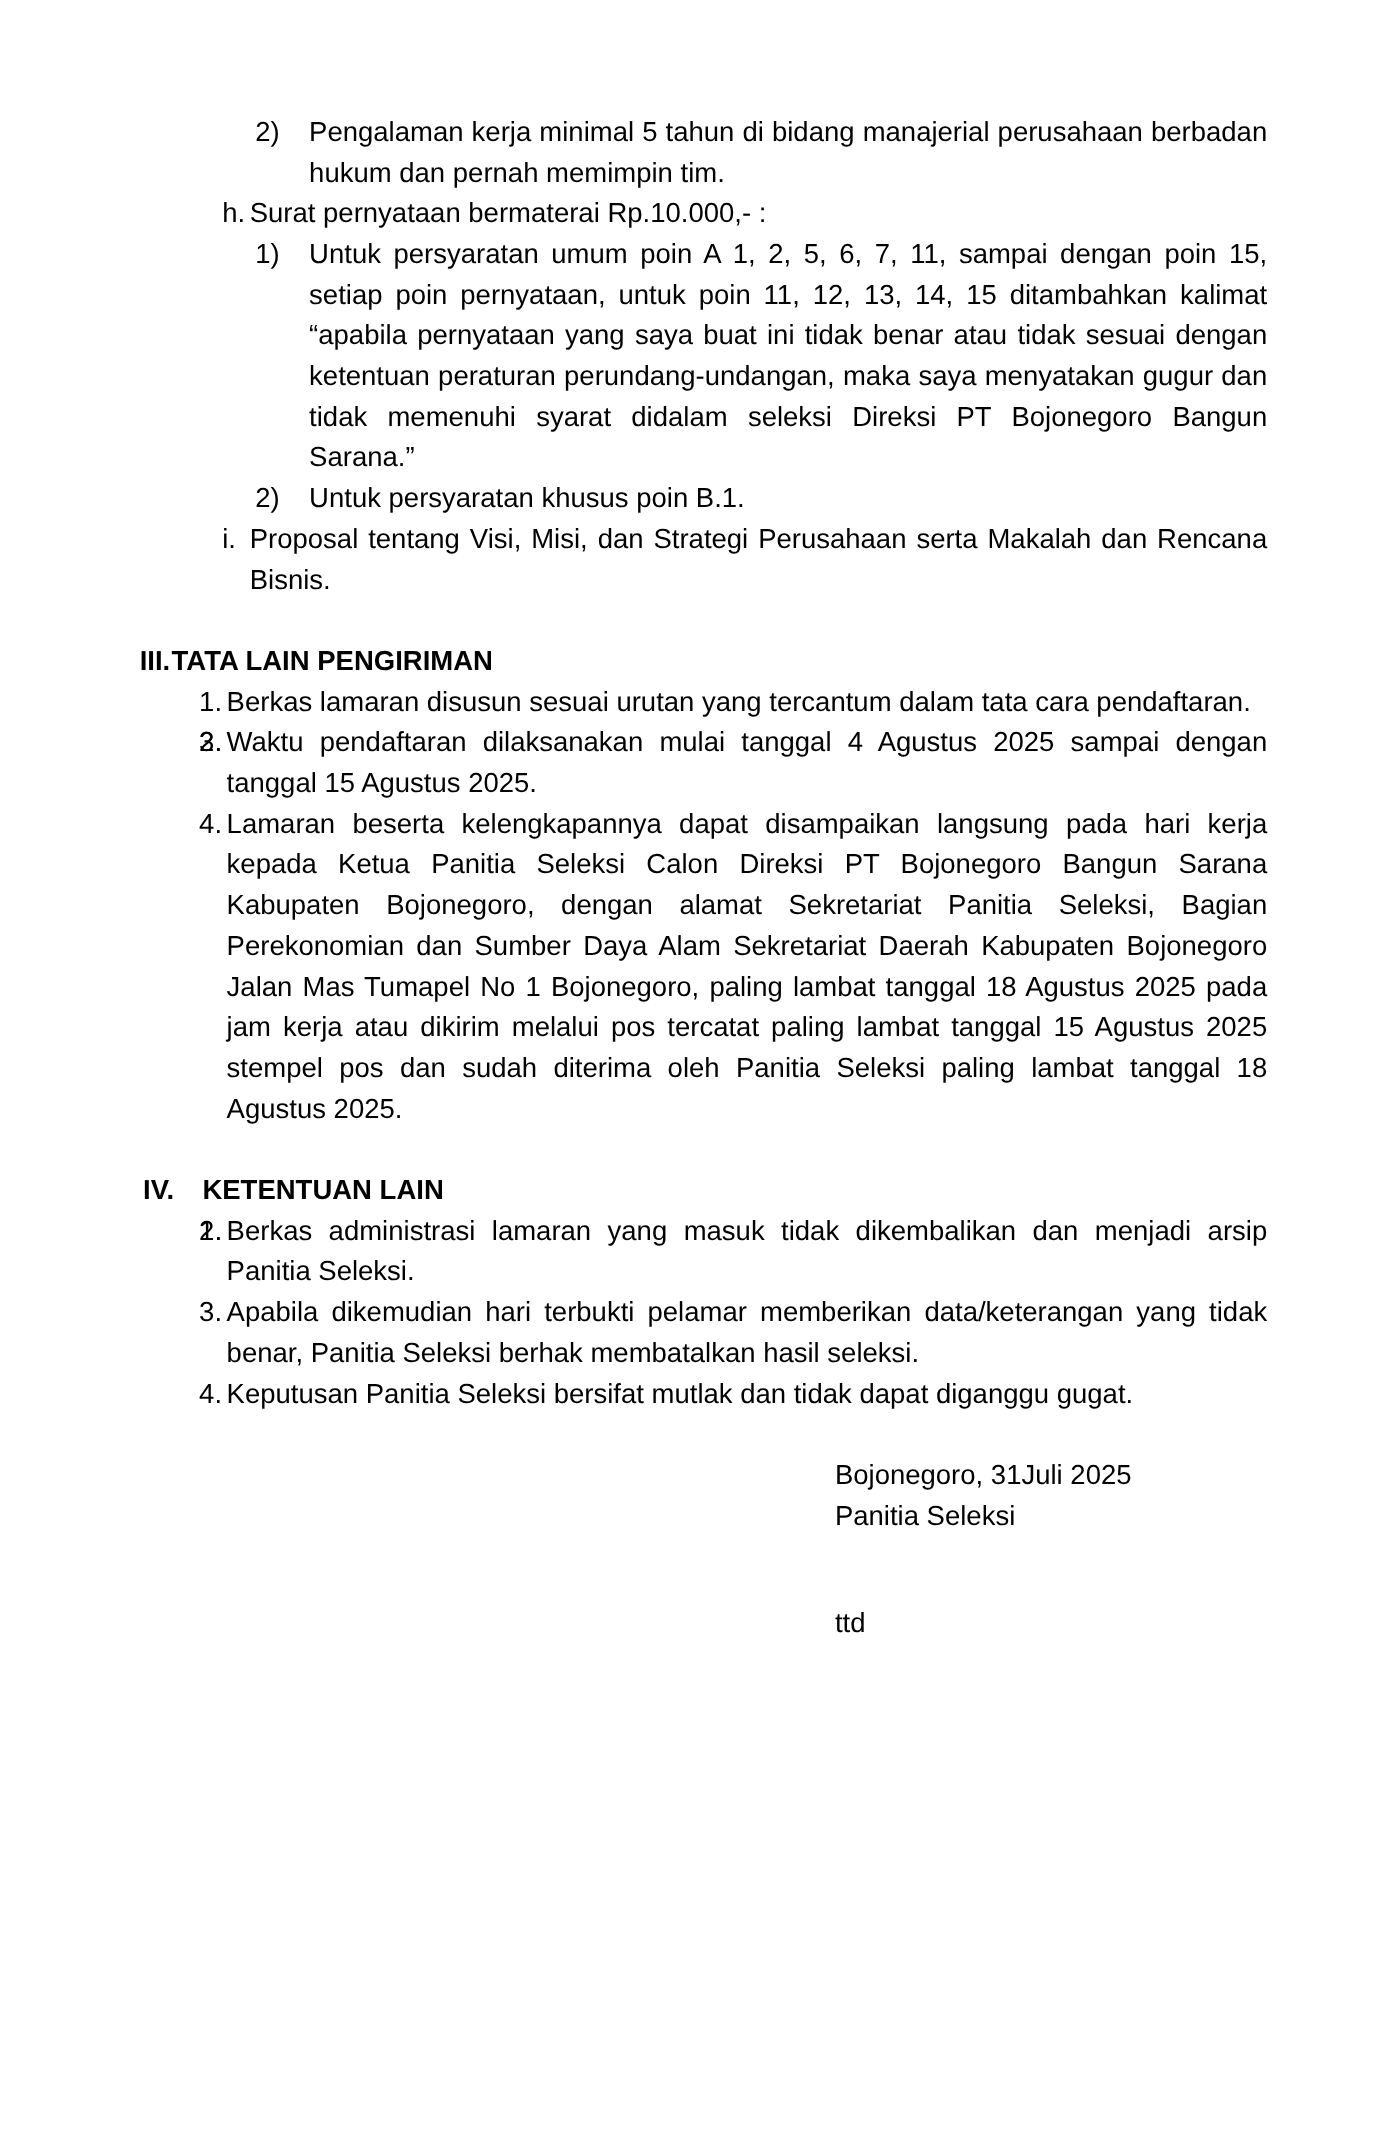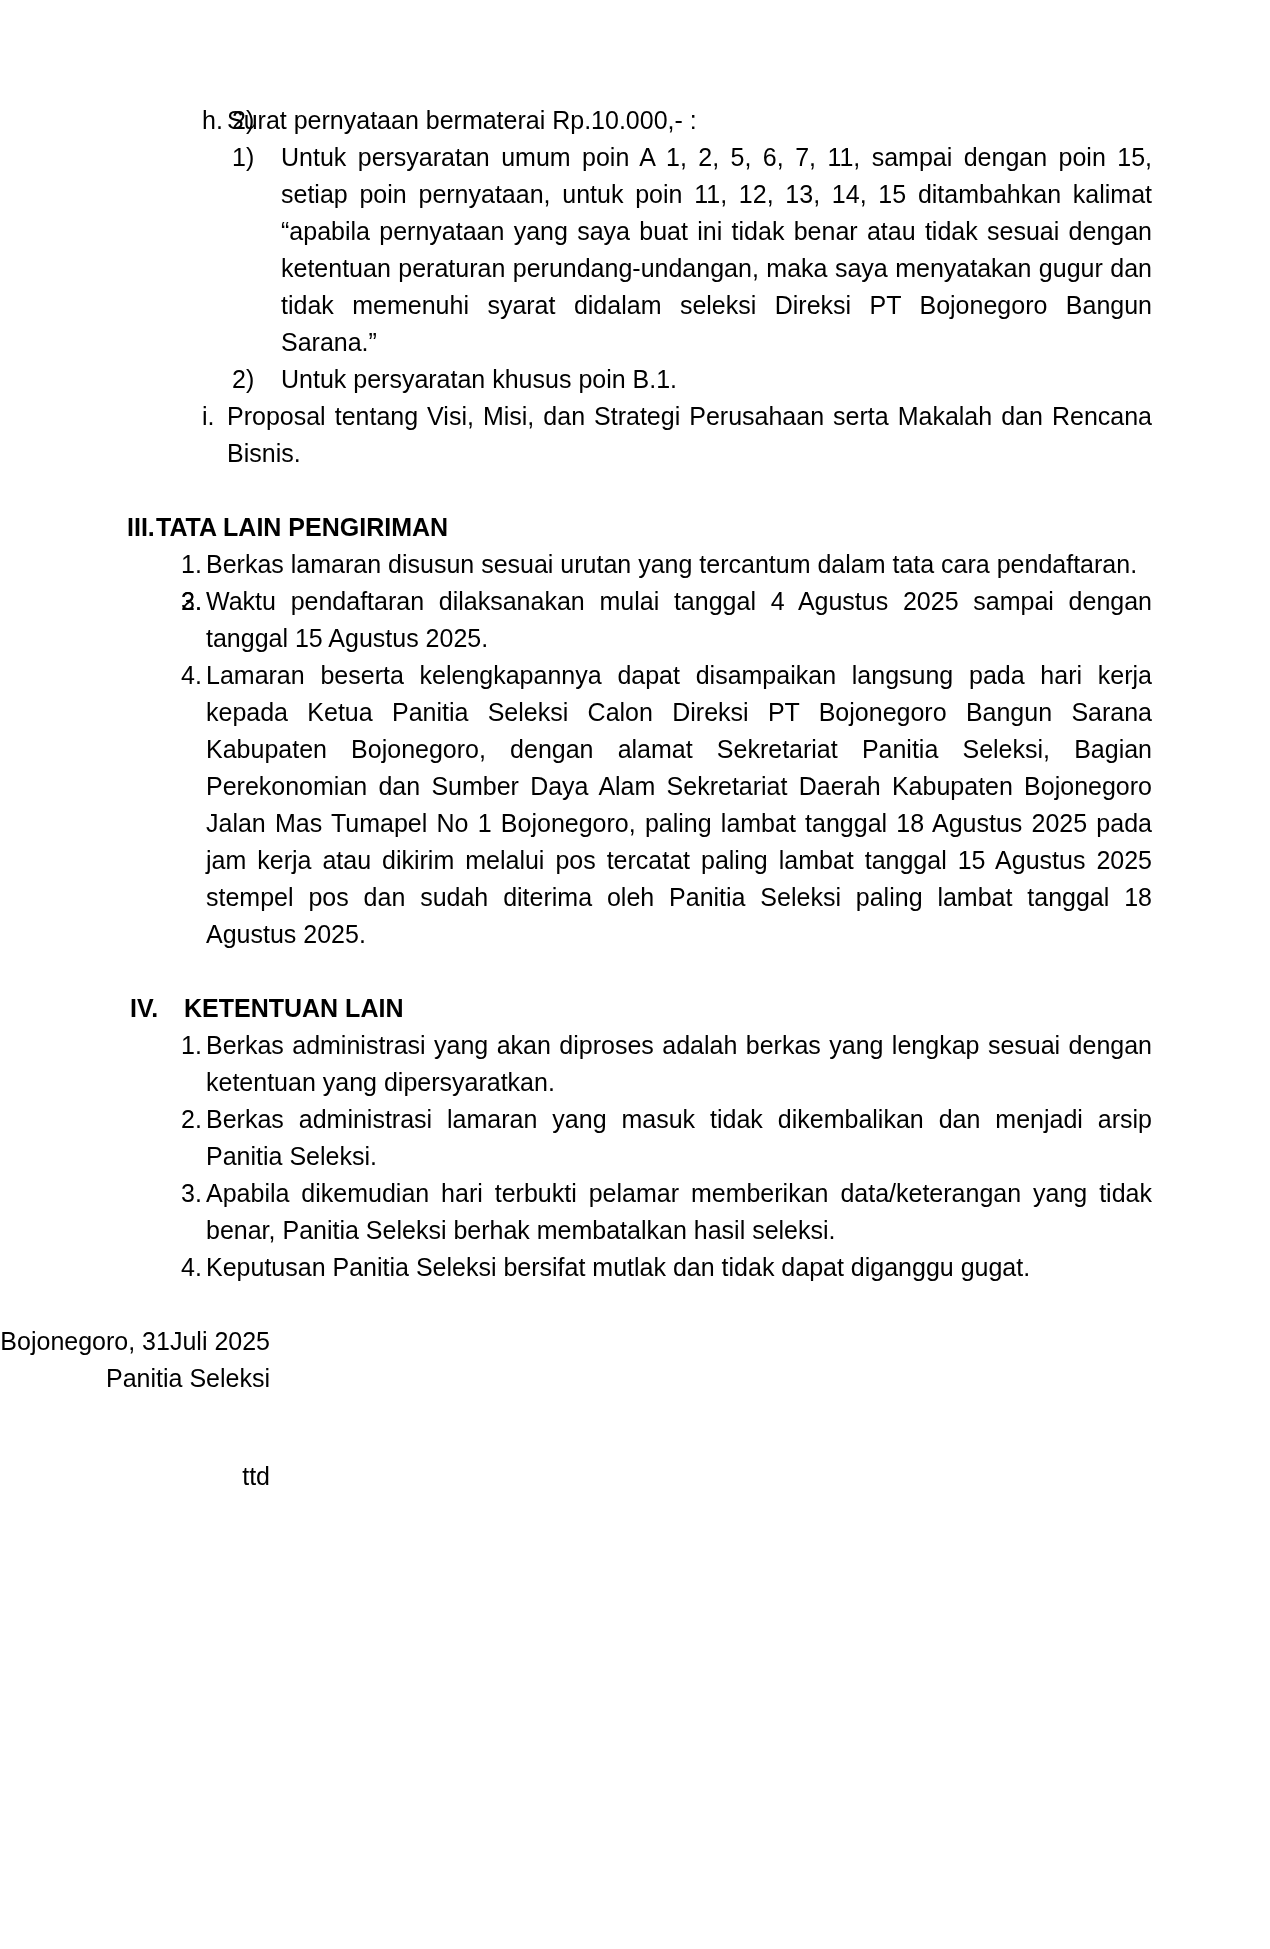--- a/index.html
+++ b/index.html
@@ -23,35 +23,36 @@
   .lv-paren { padding-left: 281px; }
   .lv-paren > .mk { left: 232px; }
   .lv-num { padding-left: 206px; }
   .lv-num > .mk { left: 181px; }
   .sec-heading { position: relative; font-weight: bold; margin-top: 37px; }
   .sec-heading > .mk { position: absolute; top: 0; }
   .h3 { padding-left: 156px; }
   .h3 > .mk { left: 127px; }
   .h4 { padding-left: 184px; }
   .h4 > .mk { left: 130px; }
-  .signature { width: 270px; margin-top: 37px; text-align: right; }
+  .signature { width: 270px; margin-left: 759px; margin-top: 37px; text-align: left; }
   .sig-line { white-space: nowrap; }
   .sig-ttd { margin-top: 61px; }
   .sig-role { margin-top: 22px; }
   .sig-role .u { text-decoration: underline; text-underline-offset: 5px; text-decoration-thickness: 2px; }
 </style>
 </head>
 <body>
 
 <div class="page">
 
   <div>
 
     <div class="li lv-paren">
       <span class="mk">2)</span>
+      <span>Pengalaman kerja minimal 5 tahun di bidang manajerial perusahaan berbadan hukum dan pernah memimpin tim.</span>
     </div>
 
     <div class="li lv-letter">
       <span class="mk">h.</span>
       <span>Surat pernyataan bermaterai Rp.10.000,- :</span>
     </div>
 
     <div class="li lv-paren">
       <span class="mk">1)</span>
       <span>Untuk persyaratan umum poin A 1, 2, 5, 6, 7, 11, sampai dengan poin 15, setiap poin pernyataan, untuk poin 11, 12, 13, 14, 15 ditambahkan kalimat “apabila pernyataan yang saya buat ini tidak benar atau tidak sesuai dengan ketentuan peraturan perundang-undangan, maka saya menyatakan gugur dan tidak memenuhi syarat didalam seleksi Direksi PT Bojonegoro Bangun Sarana.”</span>
@@ -92,21 +93,20 @@
   </div>
 
   <div class="sec-heading h4">
     <span class="mk">IV.</span>
     <span>KETENTUAN LAIN</span>
   </div>
 
   <div>
     <div class="li lv-num">
       <span class="mk">1.</span>
-      <span>Berkas administrasi yang akan diproses adalah berkas yang lengkap sesuai dengan ketentuan yang dipersyaratkan.</span>
     </div>
     <div class="li lv-num">
       <span class="mk">2.</span>
       <span>Berkas administrasi lamaran yang masuk tidak dikembalikan dan menjadi arsip Panitia Seleksi.</span>
     </div>
     <div class="li lv-num">
       <span class="mk">3.</span>
       <span>Apabila dikemudian hari terbukti pelamar memberikan data/keterangan yang tidak benar, Panitia Seleksi berhak membatalkan hasil seleksi.</span>
     </div>
     <div class="li lv-num">

